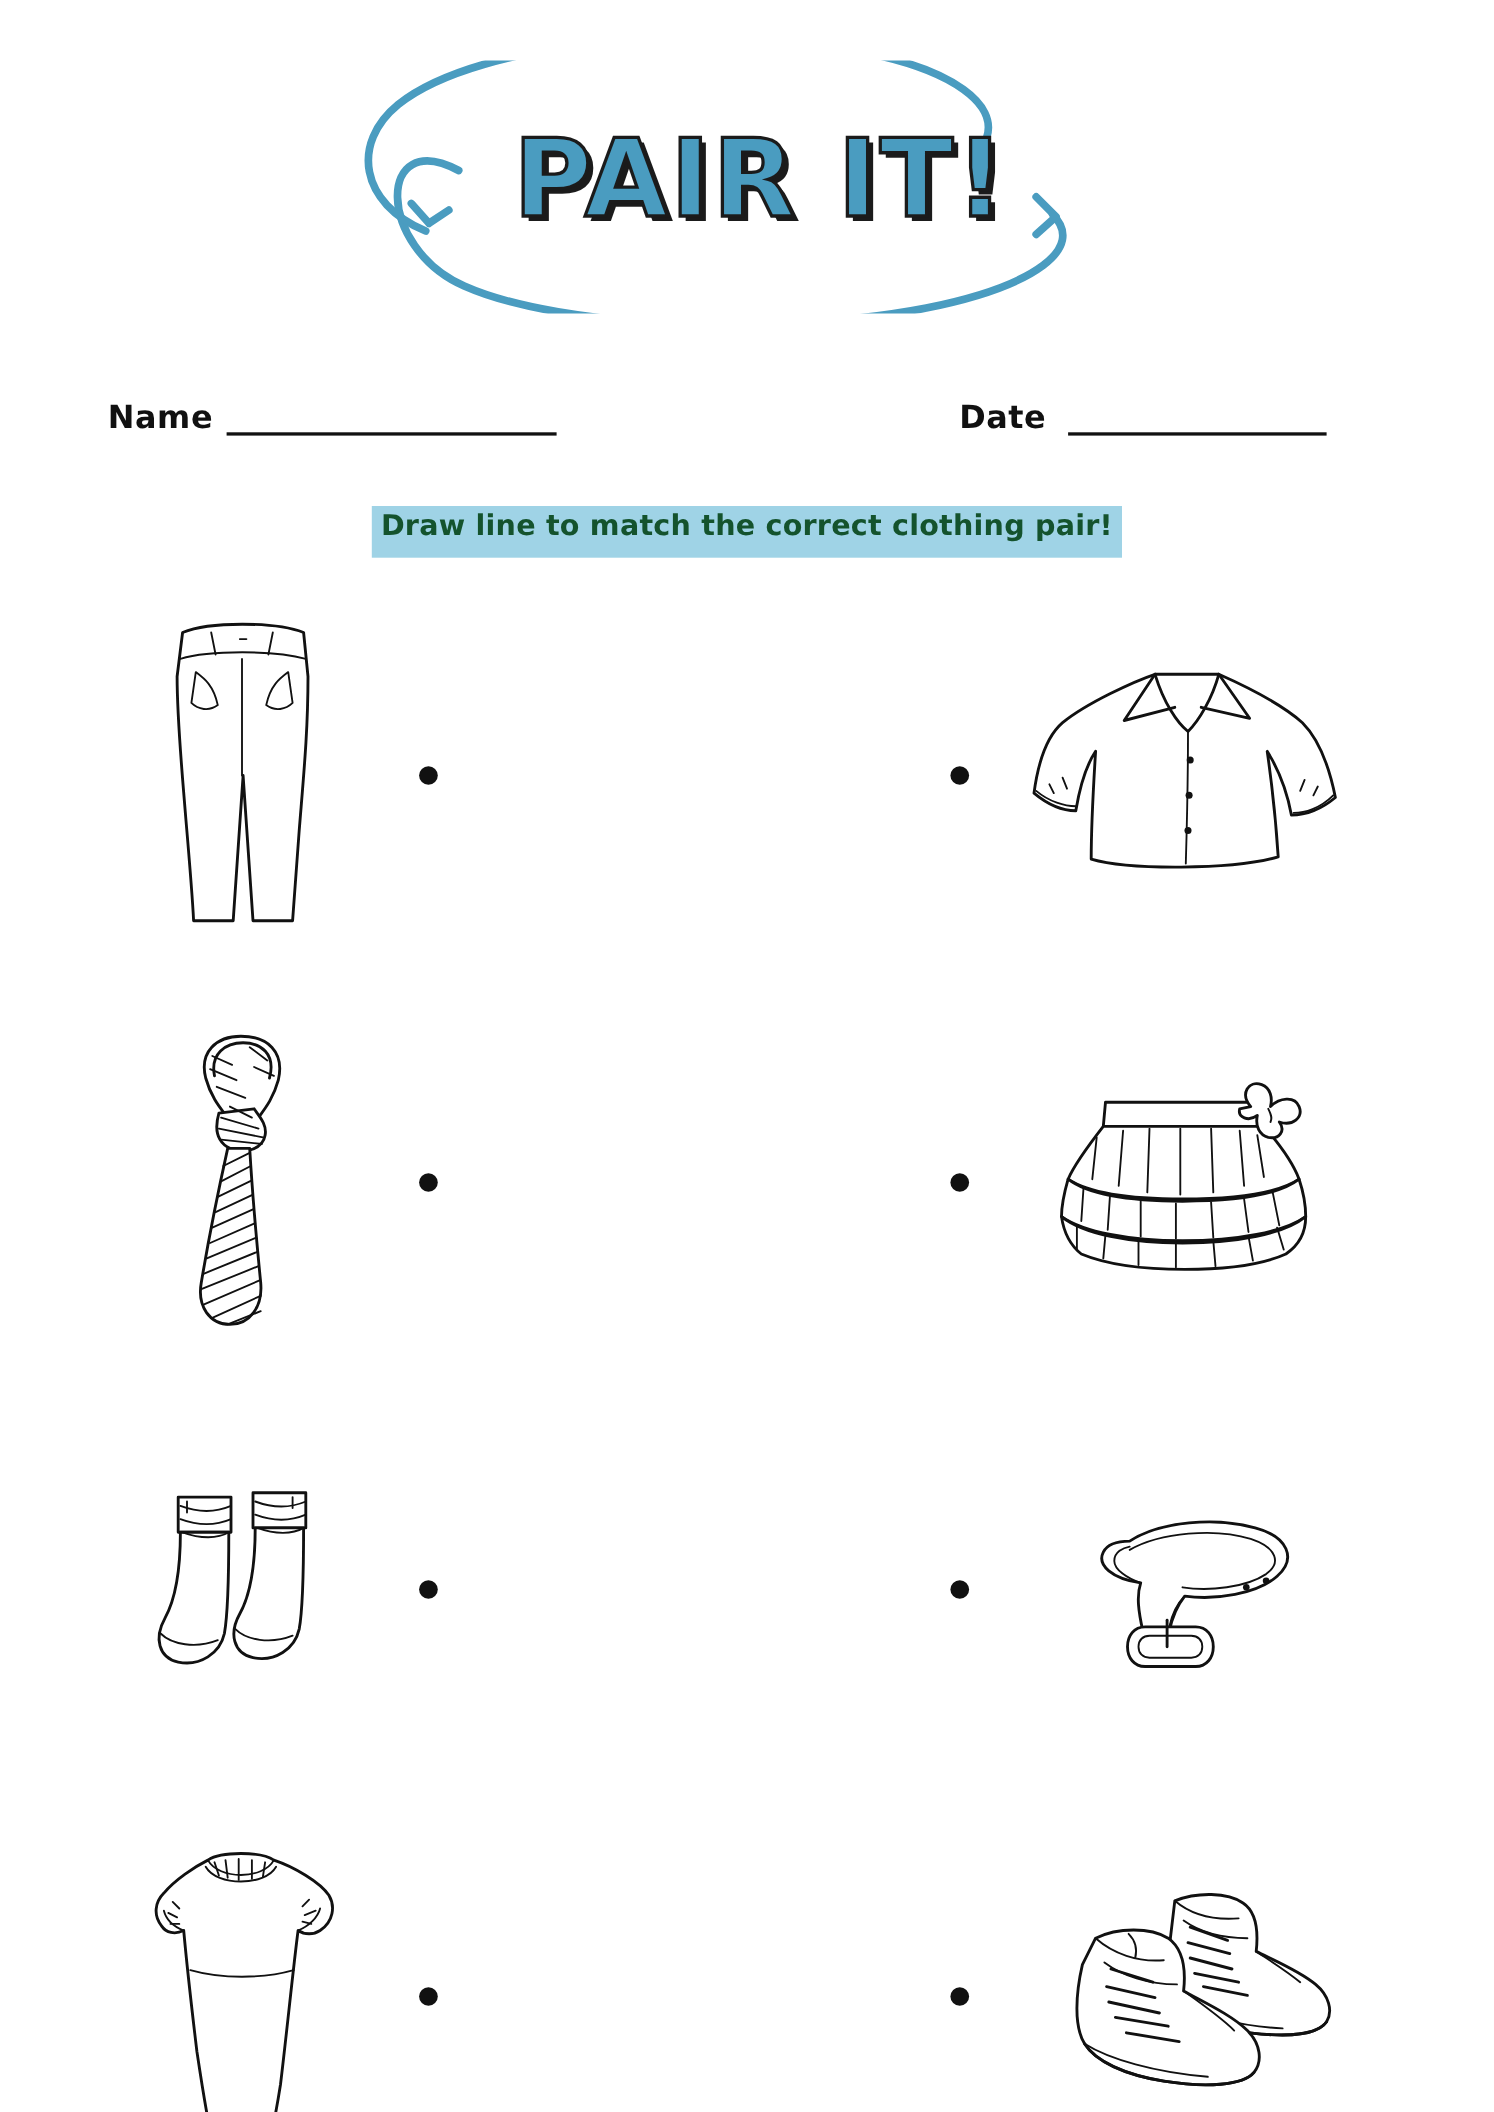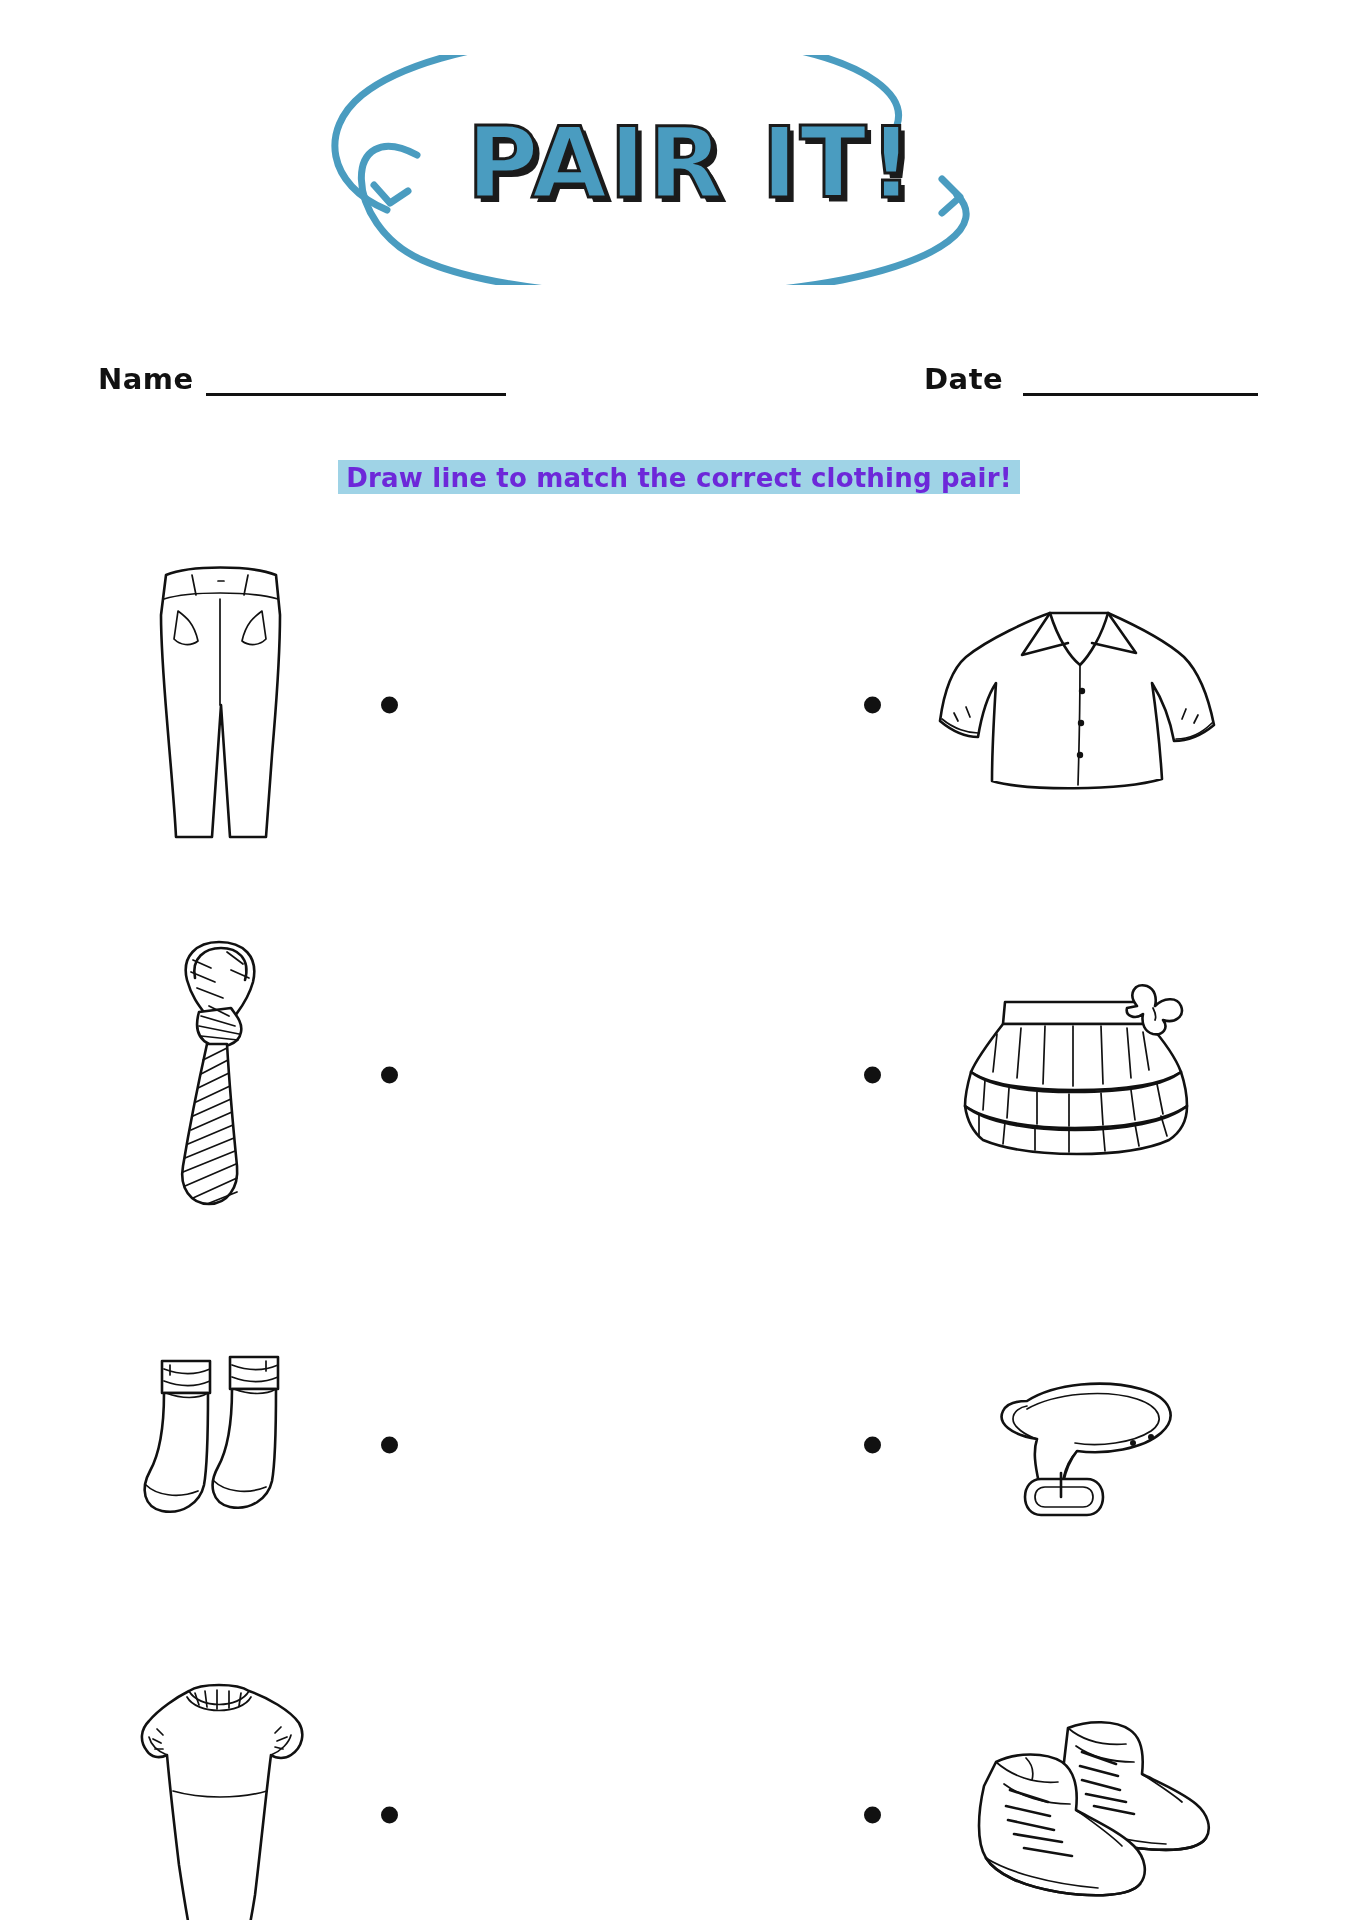--- a/index.html
+++ b/index.html
@@ -67,39 +67,39 @@
     font-size: 29px;
     color: #111111;
     letter-spacing: 0.5px;
   }
   .meta-line {
     border-bottom: 3px solid #111111;
     height: 26px;
   }
   #meta-name { left: 98px; }
   #meta-name .meta-line { width: 300px; }
-  #meta-date { left: 924px; gap: 20px; }
+  #meta-date { left: 872px; gap: 20px; }
   #meta-date .meta-line { width: 235px; }
 
   
   .instruction {
     position: absolute;
     top: 460px;
     left: 0;
     width: 100%;
     text-align: center;
   }
   .instruction span {
     display: inline-block;
     background: #9fd3e6;
-    padding: 3px 8px 1px 8px;
+    padding: 3px 8px 14px 8px;
     font-family: "DejaVu Sans", sans-serif;
     font-weight: bold;
     font-size: 26px;
-    color: #6d28d9;
+    color: #14532d;
     letter-spacing: 0.2px;
   }
 
   
   .grid {
     position: absolute;
     top: 520px;
     left: 0;
     width: 1358px;
   }

